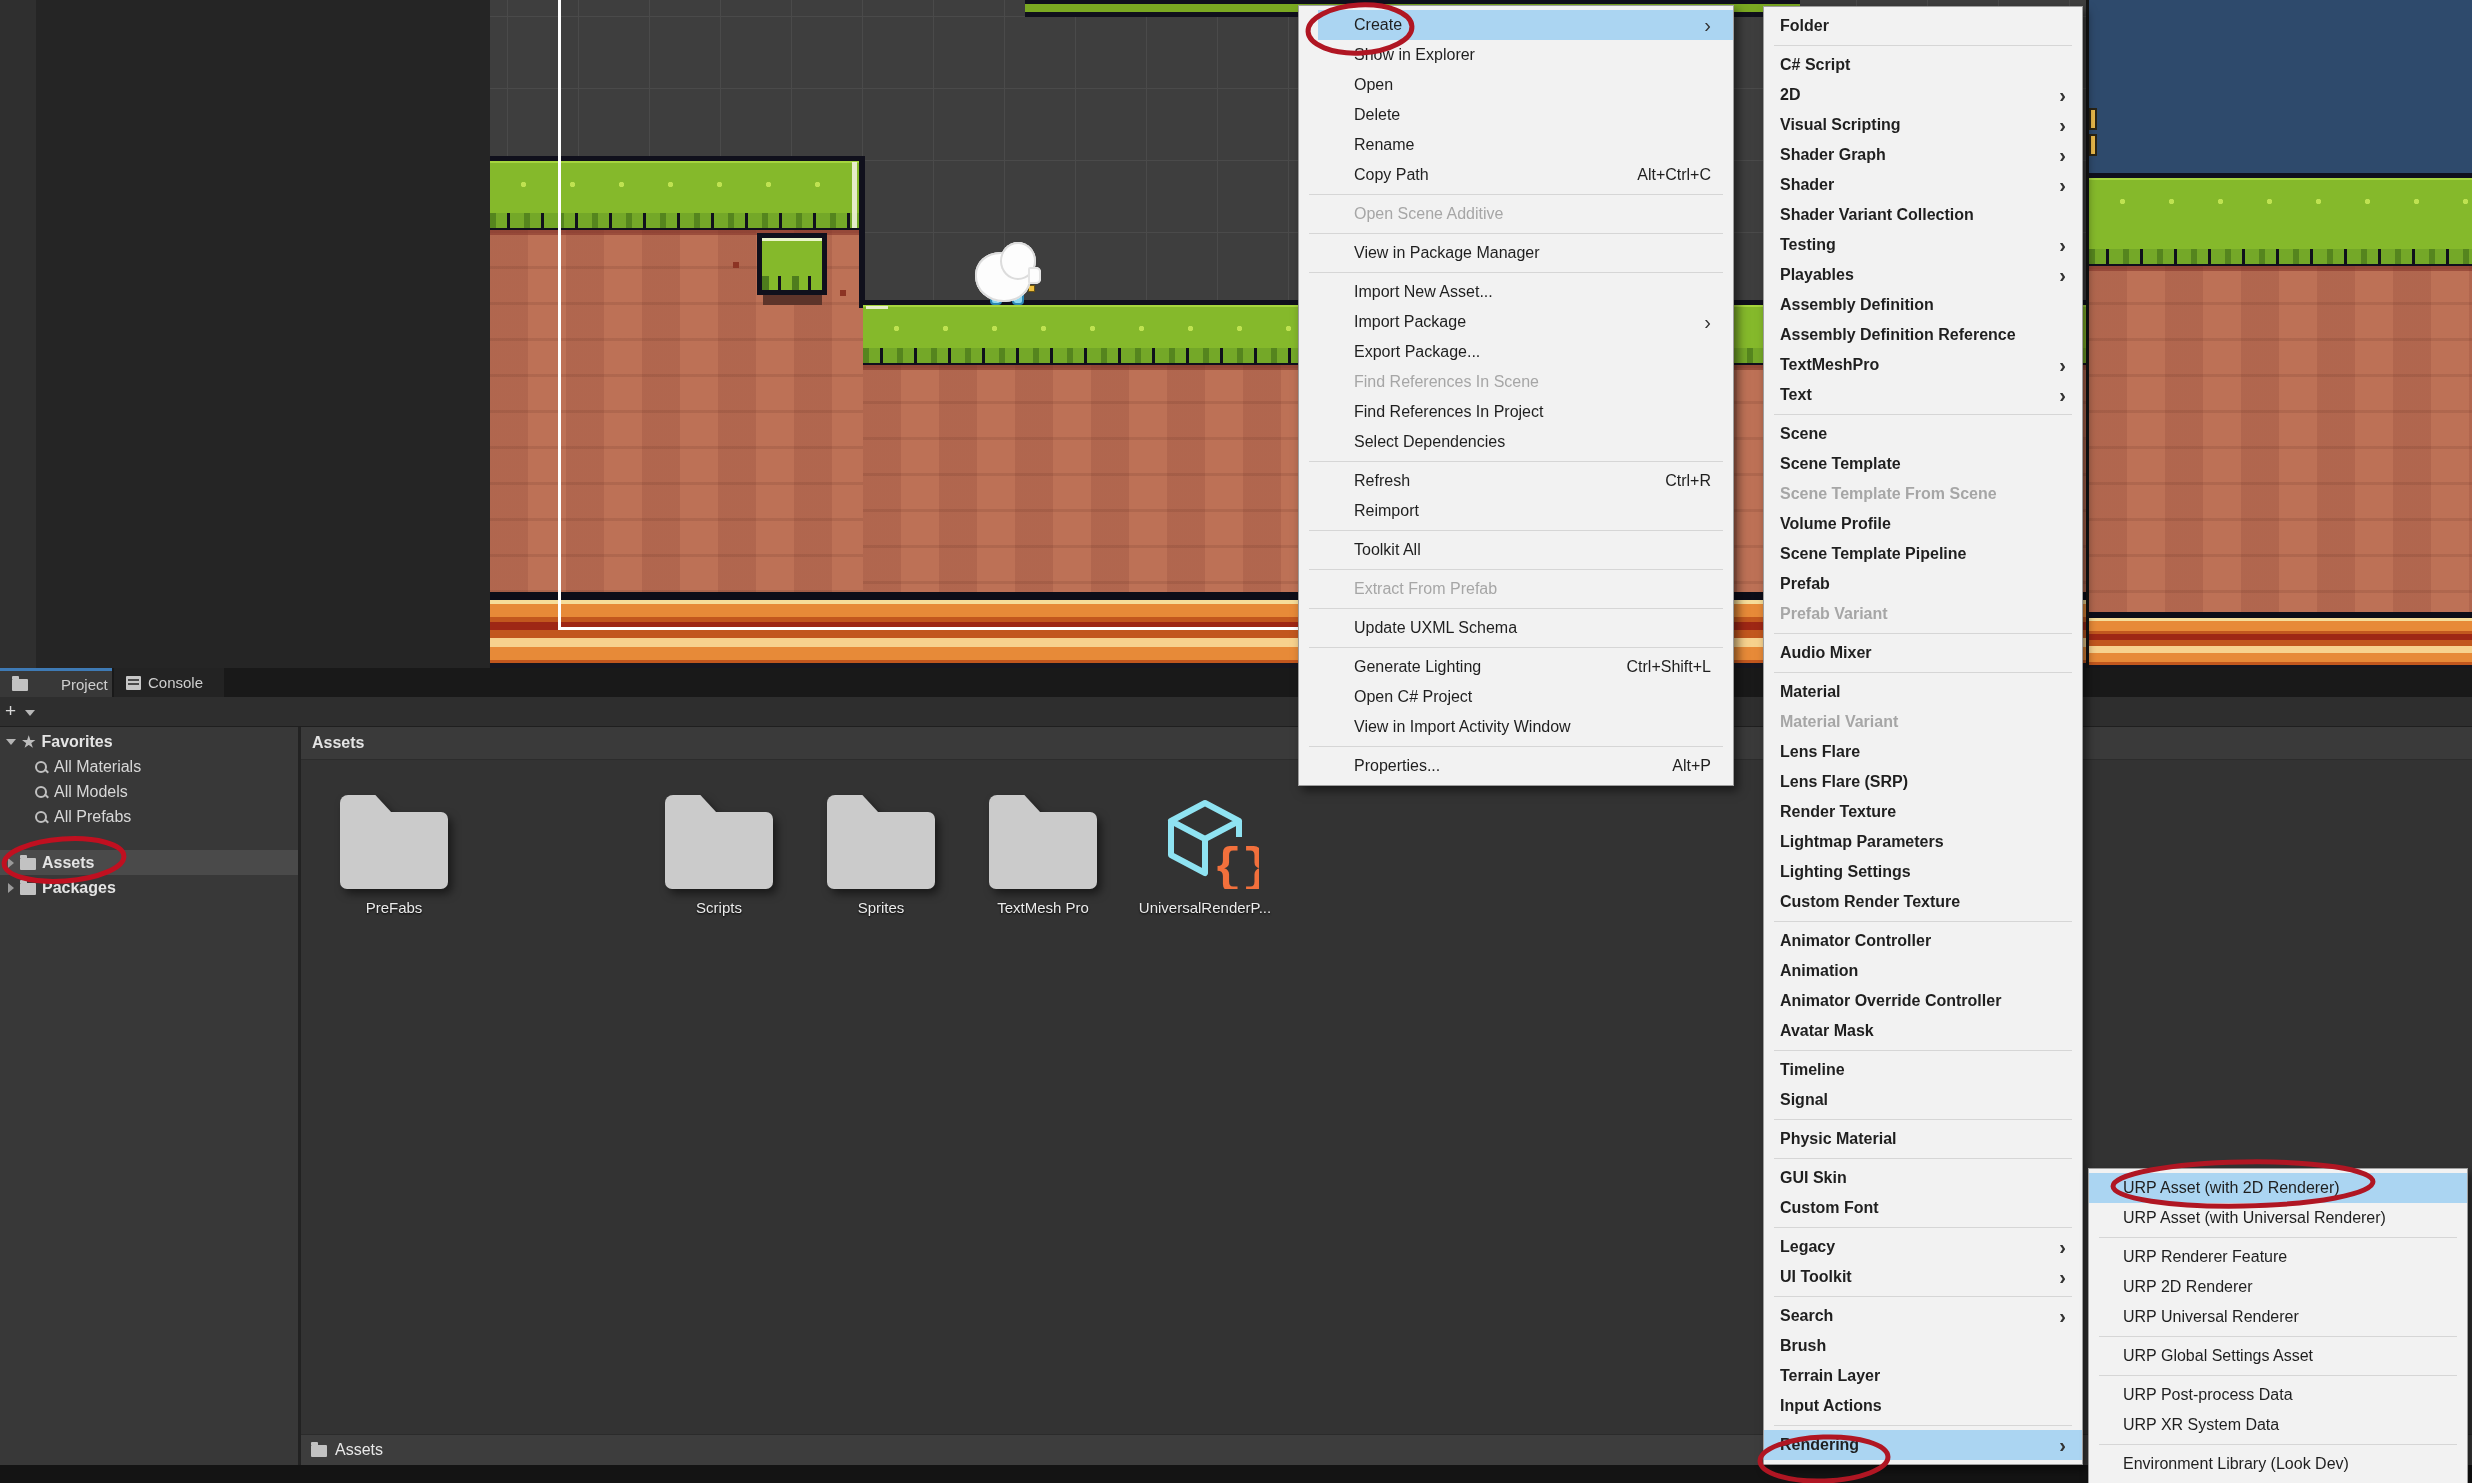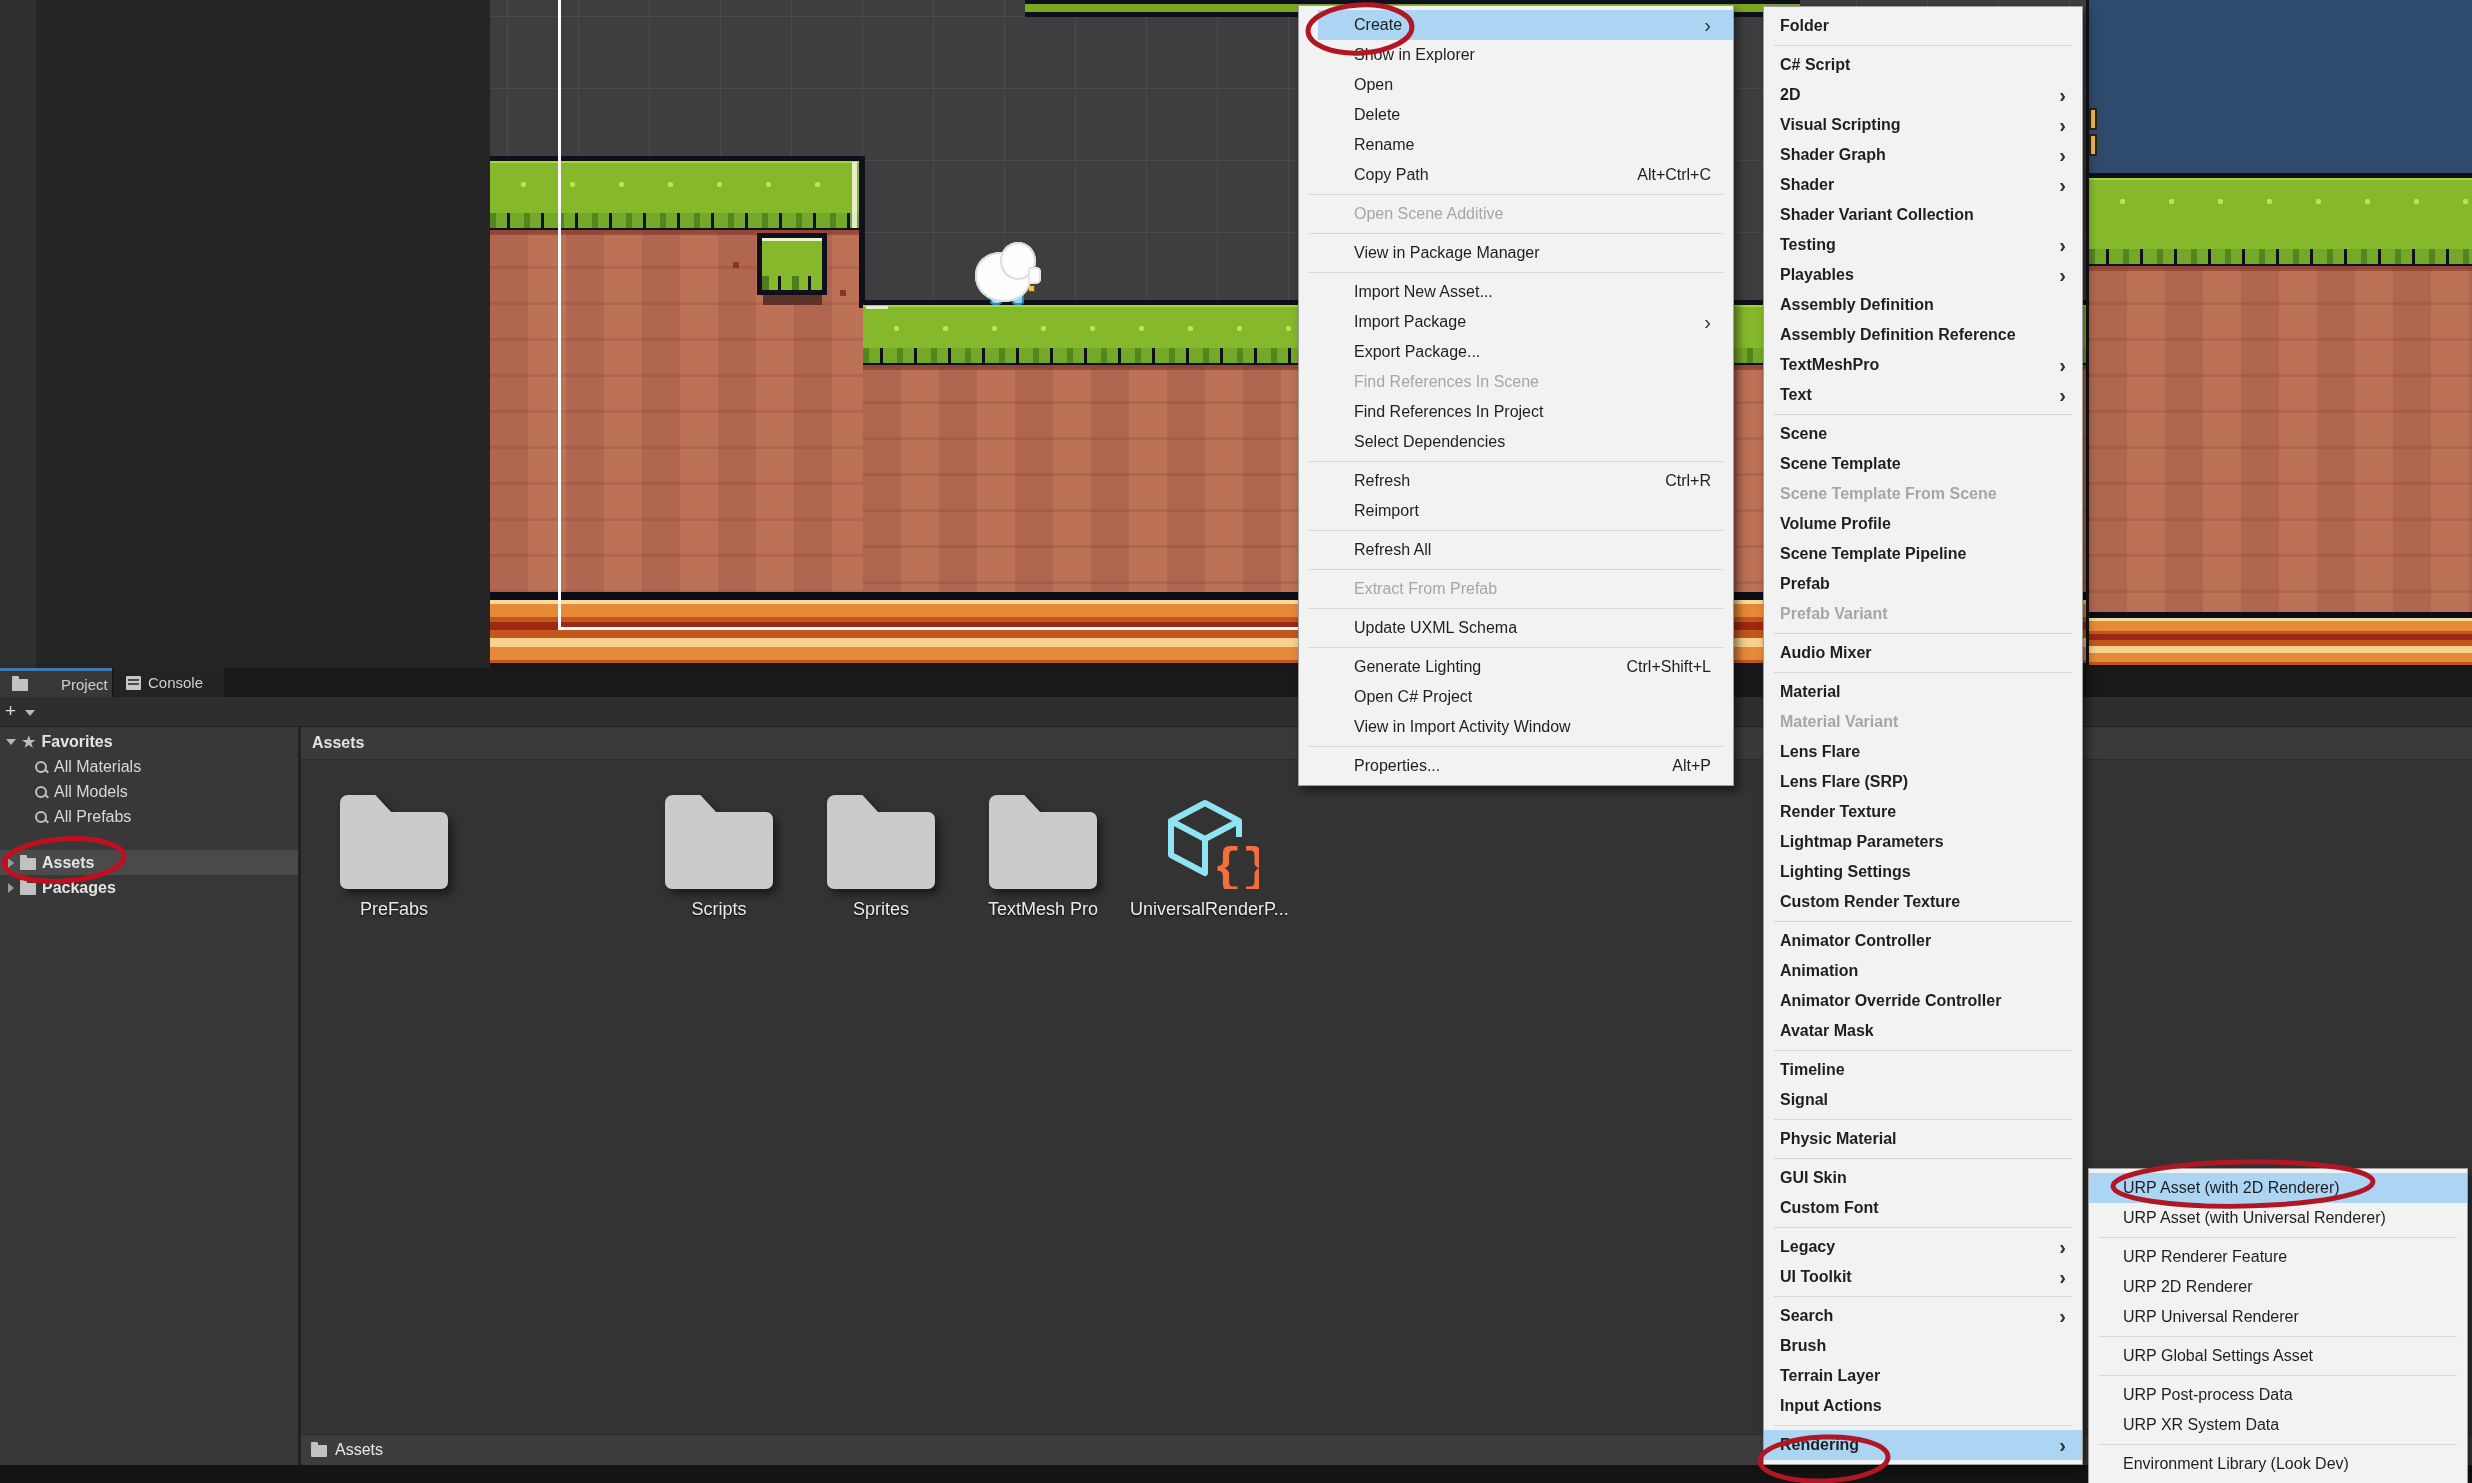--- a/index.html
+++ b/index.html
@@ -92,21 +92,21 @@
       background:repeating-linear-gradient(180deg,#4a4a4a 0 2px,transparent 2px 4px);}
 
   .content-header{position:absolute;left:301px;top:727px;width:2171px;height:33px;background:#3a3a3a;border-bottom:1px solid #2c2c2c;
       box-sizing:border-box;display:flex;align-items:center;padding-left:11px;color:#e3e3e3;font-size:16px;font-weight:bold;}
   .content{position:absolute;left:301px;top:760px;width:2171px;height:674px;background:#333333;}
   .folder-item{position:absolute;top:35px;width:150px;text-align:center;}
   .folder-icon{position:relative;width:108px;height:94px;margin:0 auto;filter:drop-shadow(4px 5px 4px rgba(0,0,0,.5));}
   .folder-icon .ftab{position:absolute;left:0;top:0;width:52px;height:30px;background:#cbcbcb;border-radius:8px 2px 0 0;
       clip-path:polygon(0 0,68% 0,100% 60%,100% 100%,0 100%);}
   .folder-icon .fbody{position:absolute;left:0;top:17px;width:108px;height:77px;background:#cbcbcb;border-radius:4px 7px 7px 7px;}
-  .folder-label{margin-top:10px;color:#ececec;font-size:18px;text-shadow:0 1px 2px #000;}
+  .folder-label{margin-top:10px;color:#ececec;font-size:15px;text-shadow:0 1px 2px #000;}
   .urp-icon{position:relative;width:108px;height:94px;margin:0 auto;}
 
   .footerbar{position:absolute;left:301px;top:1434px;width:2171px;height:31px;background:#3d3d3d;border-top:1px solid #2b2b2b;
       box-sizing:border-box;display:flex;align-items:center;gap:8px;padding-left:10px;color:#e8e8e8;font-size:16px;}
   .bottomstrip{position:absolute;left:0;top:1465px;width:2472px;height:18px;background:#141414;}
 
   
   .menu{position:absolute;background:#f2f2f2;border:1px solid #9e9e9e;box-shadow:4px 5px 9px rgba(0,0,0,.5);
         padding:4px 0;box-sizing:border-box;z-index:50;}
   .menu-item{height:30px;display:flex;align-items:center;font-size:16px;color:#1f1f1f;}
@@ -355,21 +355,21 @@
       <div class="menu-sep"></div>
       <div class="menu-item">
         <span class="menu-label">Refresh</span>
         <span class="menu-shortcut">Ctrl+R</span>
       </div>
       <div class="menu-item">
         <span class="menu-label">Reimport</span>
       </div>
       <div class="menu-sep"></div>
       <div class="menu-item">
-        <span class="menu-label">Refresh All</span>
+        <span class="menu-label">Toolkit All</span>
       </div>
       <div class="menu-sep"></div>
       <div class="menu-item disabled">
         <span class="menu-label">Extract From Prefab</span>
       </div>
       <div class="menu-sep"></div>
       <div class="menu-item">
         <span class="menu-label">Update UXML Schema</span>
       </div>
       <div class="menu-sep"></div>

